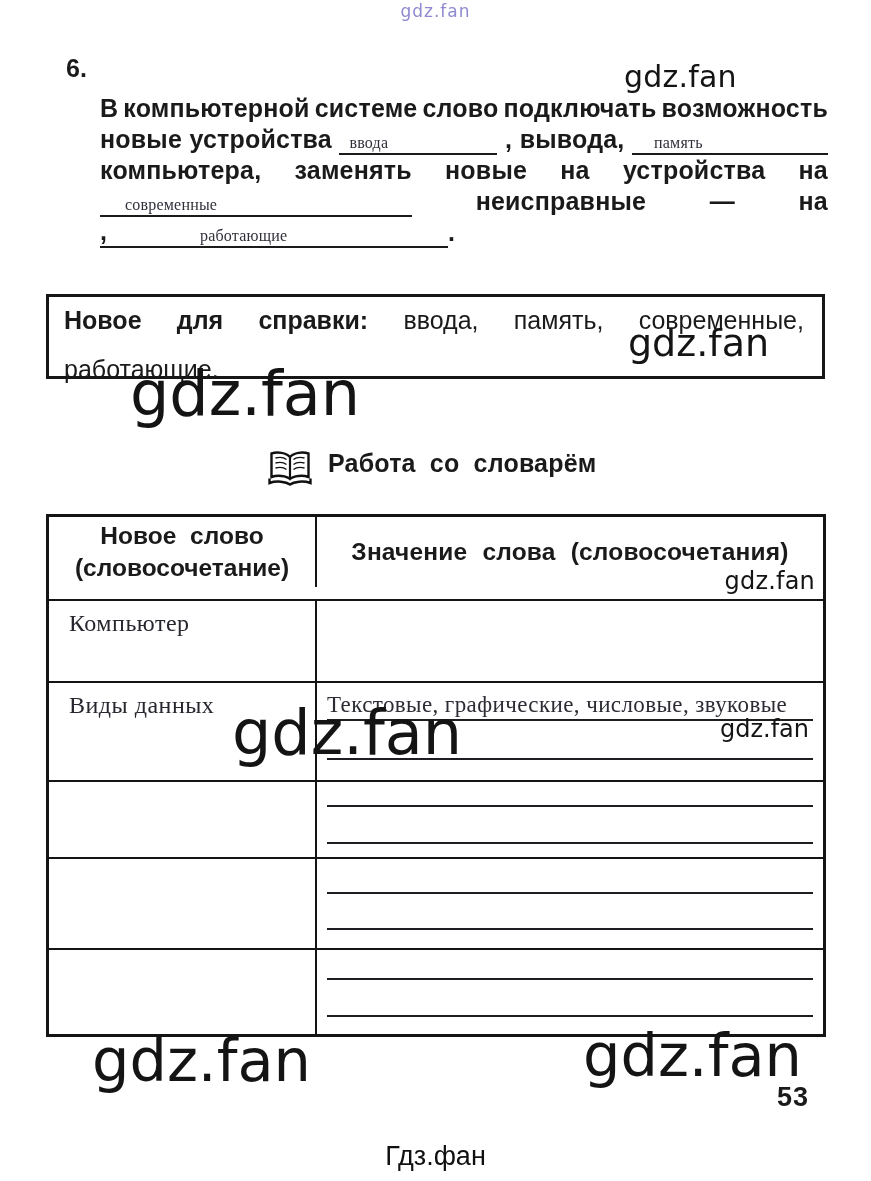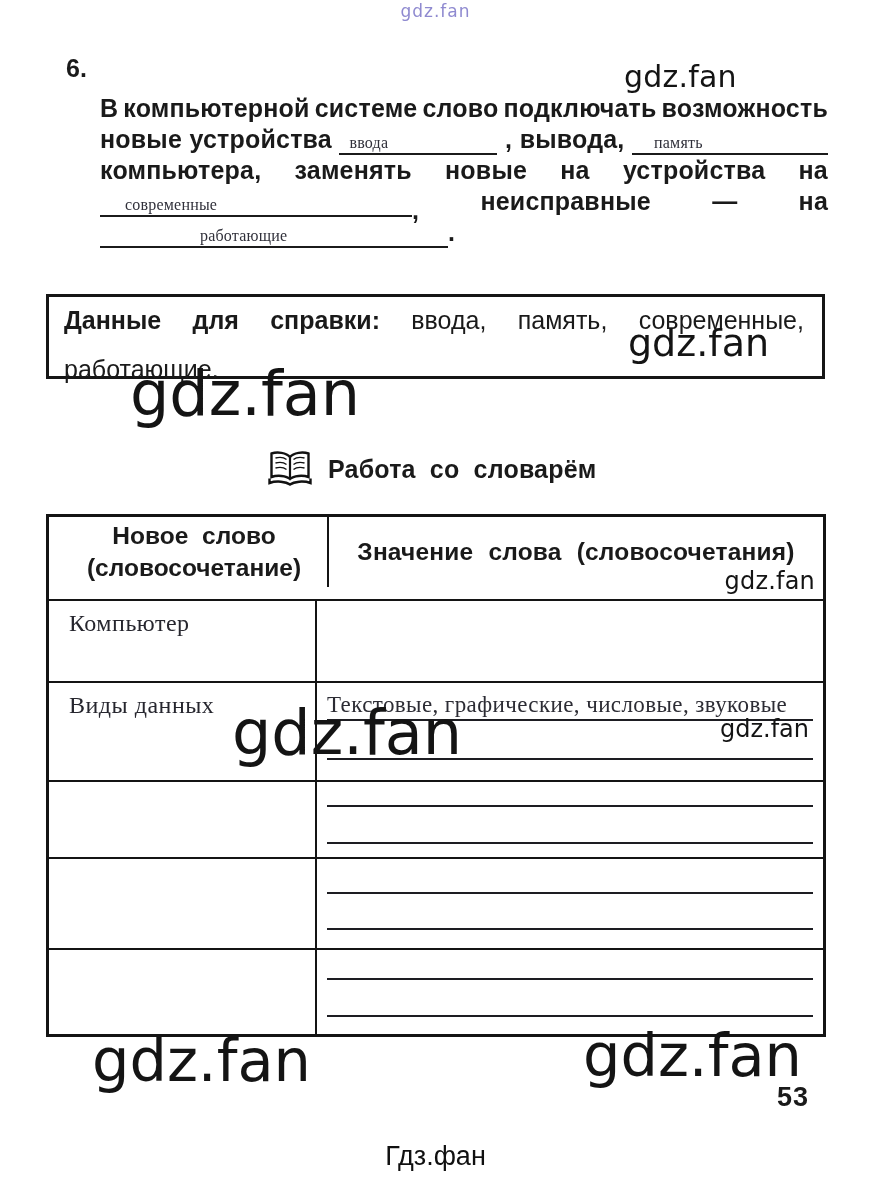--- a/index.html
+++ b/index.html
@@ -20,39 +20,39 @@
   .ex-line{height:31px;display:flex;align-items:baseline;position:relative;}
   .jwords{justify-content:space-between;}
   .blank{display:inline-flex;align-items:flex-end;border-bottom:2.5px solid #1b1b1b;
          font-family:"Liberation Serif",serif;font-weight:400;font-size:16px;color:#30303a;
          box-sizing:border-box;}
   .blank .hw{padding-bottom:1px;white-space:nowrap;}
   .b-vvoda{width:158px;padding-left:10px;}
   .b-pamyat{width:196px;padding-left:22px;}
   .b-sovrem{width:312px;padding-left:25px;}
   .b-rabot{width:348px;padding-left:100px;}
-  .grp{display:inline-flex;align-items:flex-start;}
+  .grp{display:inline-flex;align-items:flex-start;flex-direction:column;}
   
   .refbox{left:46px;top:294px;width:779px;height:85px;border:3px solid #161616;box-sizing:border-box;
           padding:9px 18px 0 15px;font-size:25px;}
   .ref-l1{display:flex;justify-content:space-between;}
   .ref-l1 span:nth-child(-n+3){font-weight:700;}
   .ref-l2{margin-top:20px;}
   .wm-box{left:628px;top:324px;font-size:38px;}
   .wm-big1{left:130px;top:363px;font-size:62px;z-index:3;}
   
-  .heading{left:267px;top:449px;display:flex;align-items:center;gap:15px;}
+  .heading{left:267px;top:449px;display:flex;align-items:flex-start;gap:15px;}
   .heading-text{font-size:25px;font-weight:700;word-spacing:7px;letter-spacing:.2px;}
   
   .dict{left:46px;top:514px;width:780px;border:3px solid #141414;box-sizing:border-box;background:#fff;}
   .trow{display:flex;}
   .trow + .trow{border-top:2.5px solid #141414;}
   .c1{width:268px;border-right:2.5px solid #141414;box-sizing:border-box;}
   .c2{flex:1;position:relative;padding:0 10px;box-sizing:border-box;}
-  .th{height:70px;padding-left:12px;}
+  .th{height:70px;}
   .th .c1,.th .c2{display:flex;align-items:center;justify-content:center;text-align:center;
       font-weight:700;font-size:24.5px;line-height:1.3;}
   .th .c1{padding:0 16px;word-spacing:7px;}
   .th .c2{word-spacing:8px;letter-spacing:.2px;}
   .wm-th{position:absolute;right:8px;bottom:-6px;font-size:24px;font-weight:400;z-index:2;}
   .term{font-family:"Liberation Serif",serif;font-size:24px;color:#26262e;padding:9px 0 0 20px;letter-spacing:.5px;}
   .ans{border-bottom:2px solid #1d1d22;display:flex;align-items:flex-end;}
   .ans .hw2{font-family:"Liberation Serif",serif;font-size:23px;color:#2c2c34;padding-bottom:1px;
             white-space:nowrap;letter-spacing:.4px;}
   .r1{height:80px;margin-top:12px;} .r1 .a1{height:27px;} .r1 .a2{height:35px;}
@@ -123,21 +123,21 @@
       <span class="blank b-rabot">
           <span class="hw">работающие</span>
         </span>
       <span>.</span>
     </div>
   </div>
 </div>
 
 <div class="abs refbox">
   <div class="ref-l1">
-      <span>Данные</span>
+      <span>Новое</span>
       <span>для</span>
       <span>справки:</span>
       <span>ввода,</span>
       <span>память,</span>
       <span>современные,</span>
     </div>
   <div class="ref-l2">работающие.</div>
 </div>
 <div class="abs wm wm-box">gdz.fan</div>
 <div class="abs wm wm-big1">gdz.fan</div>

